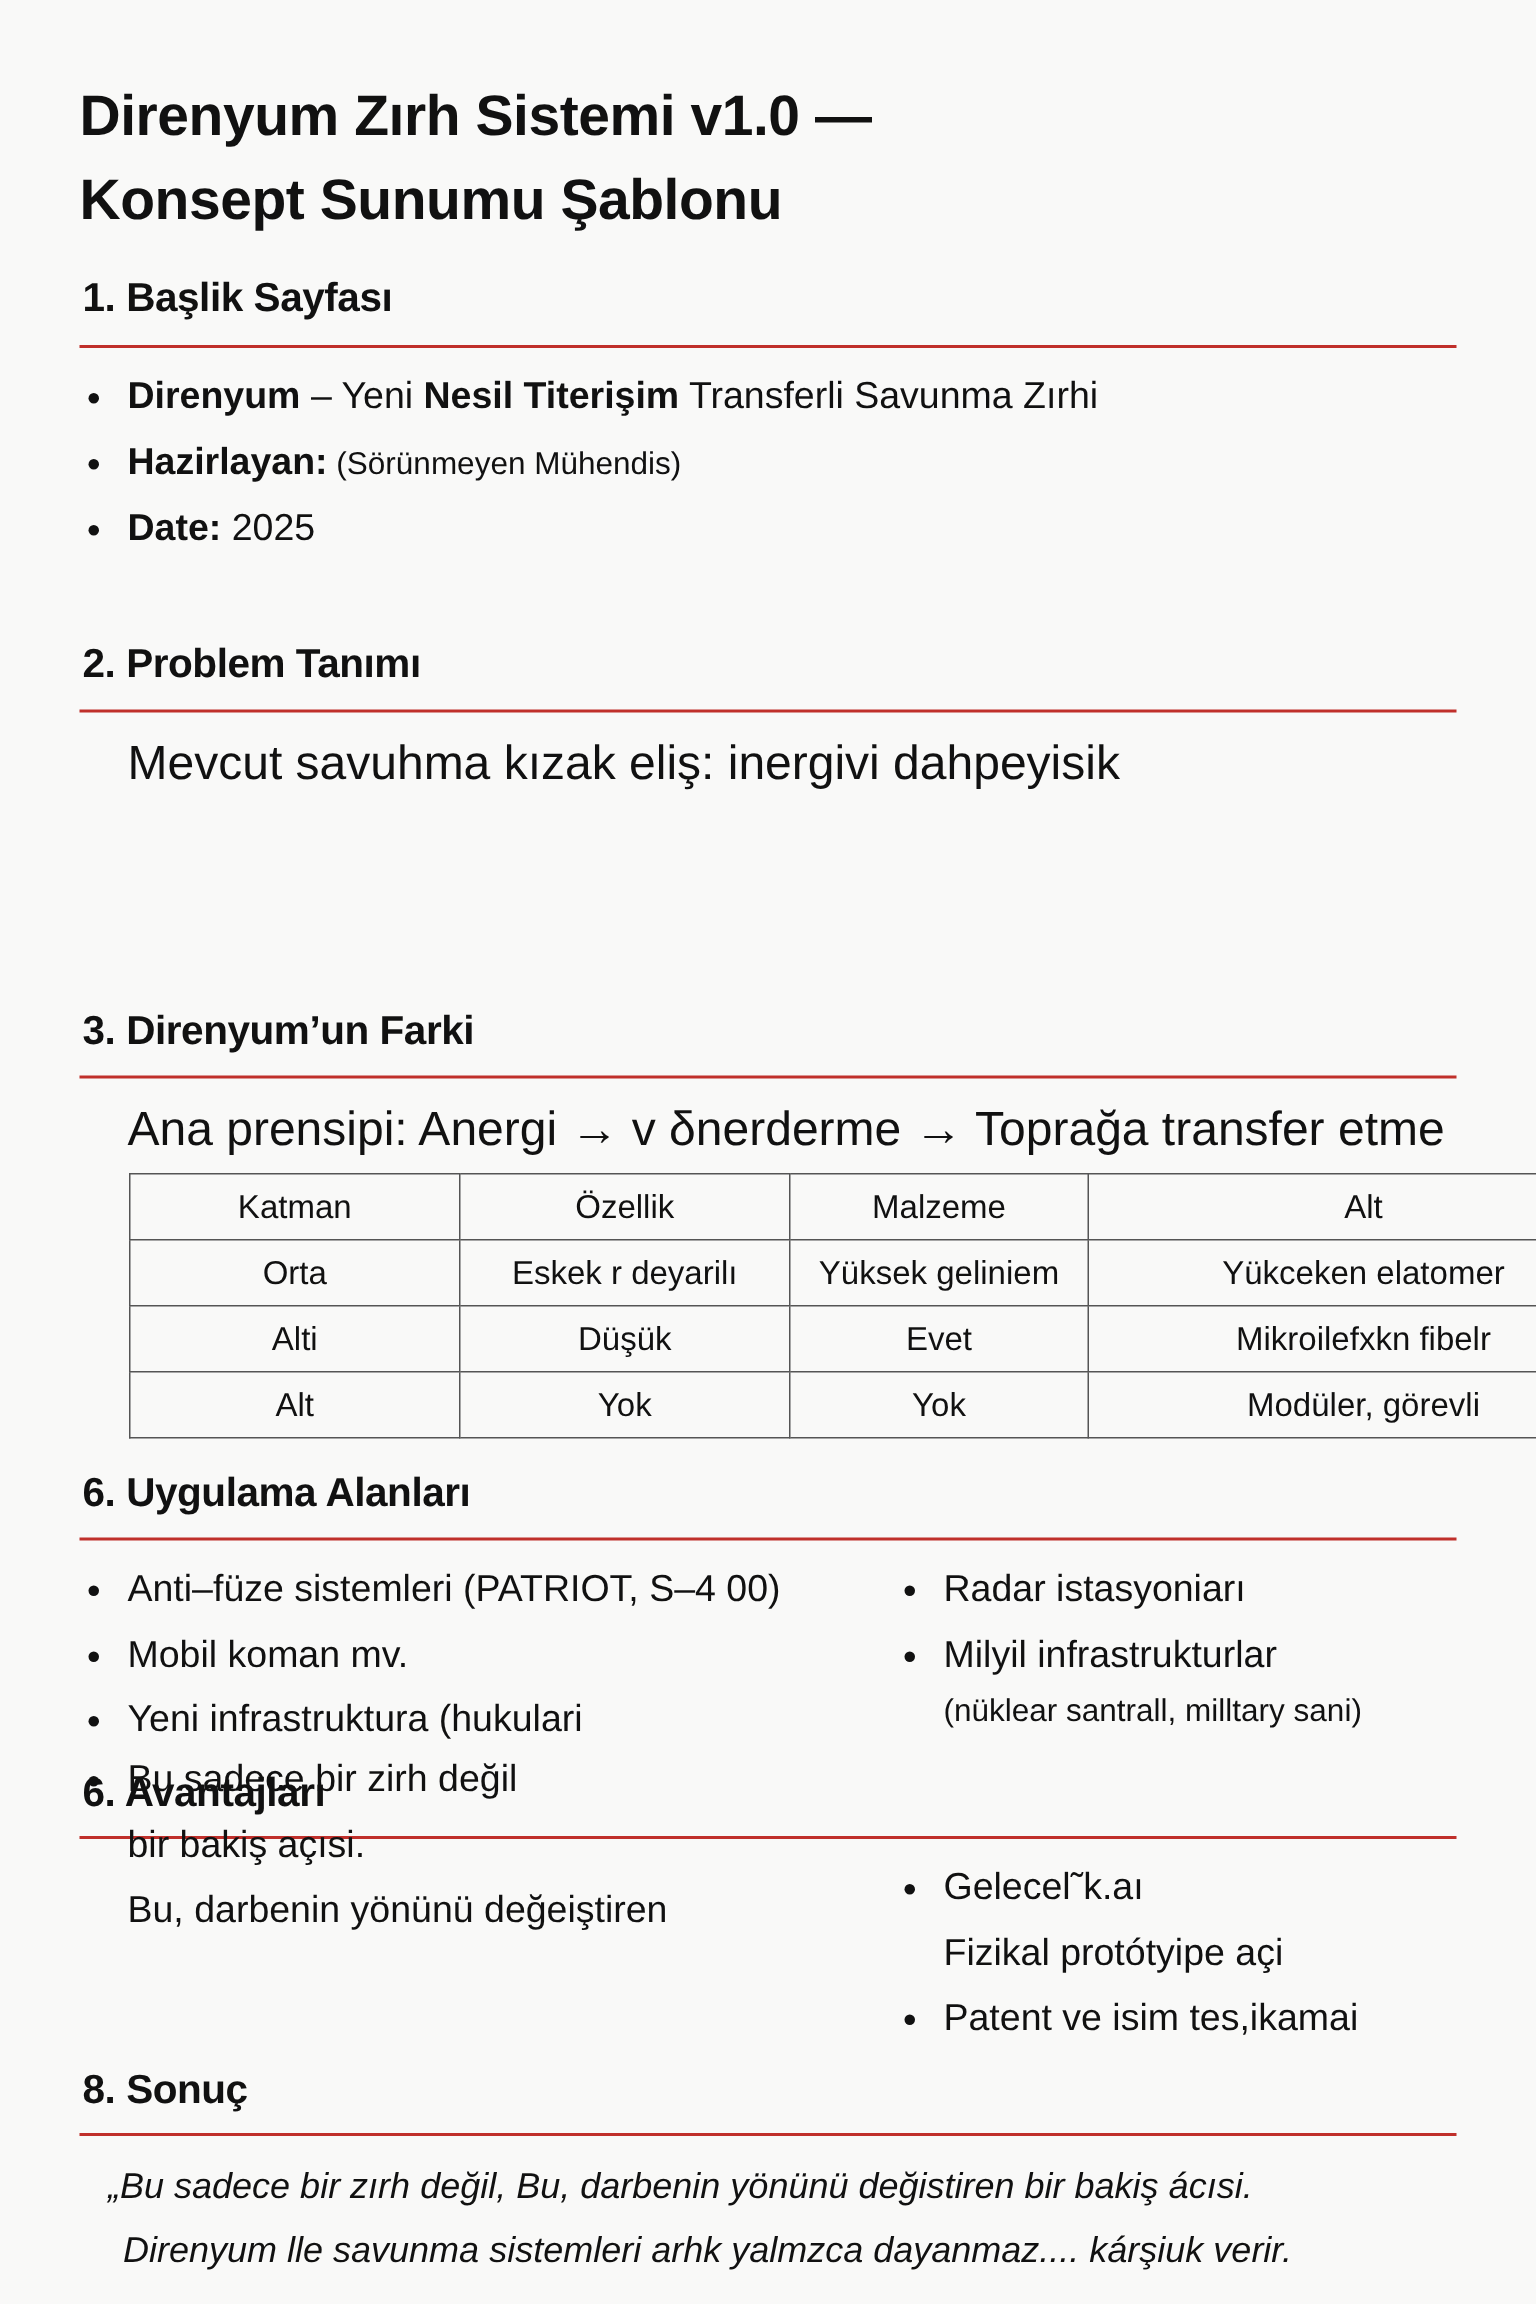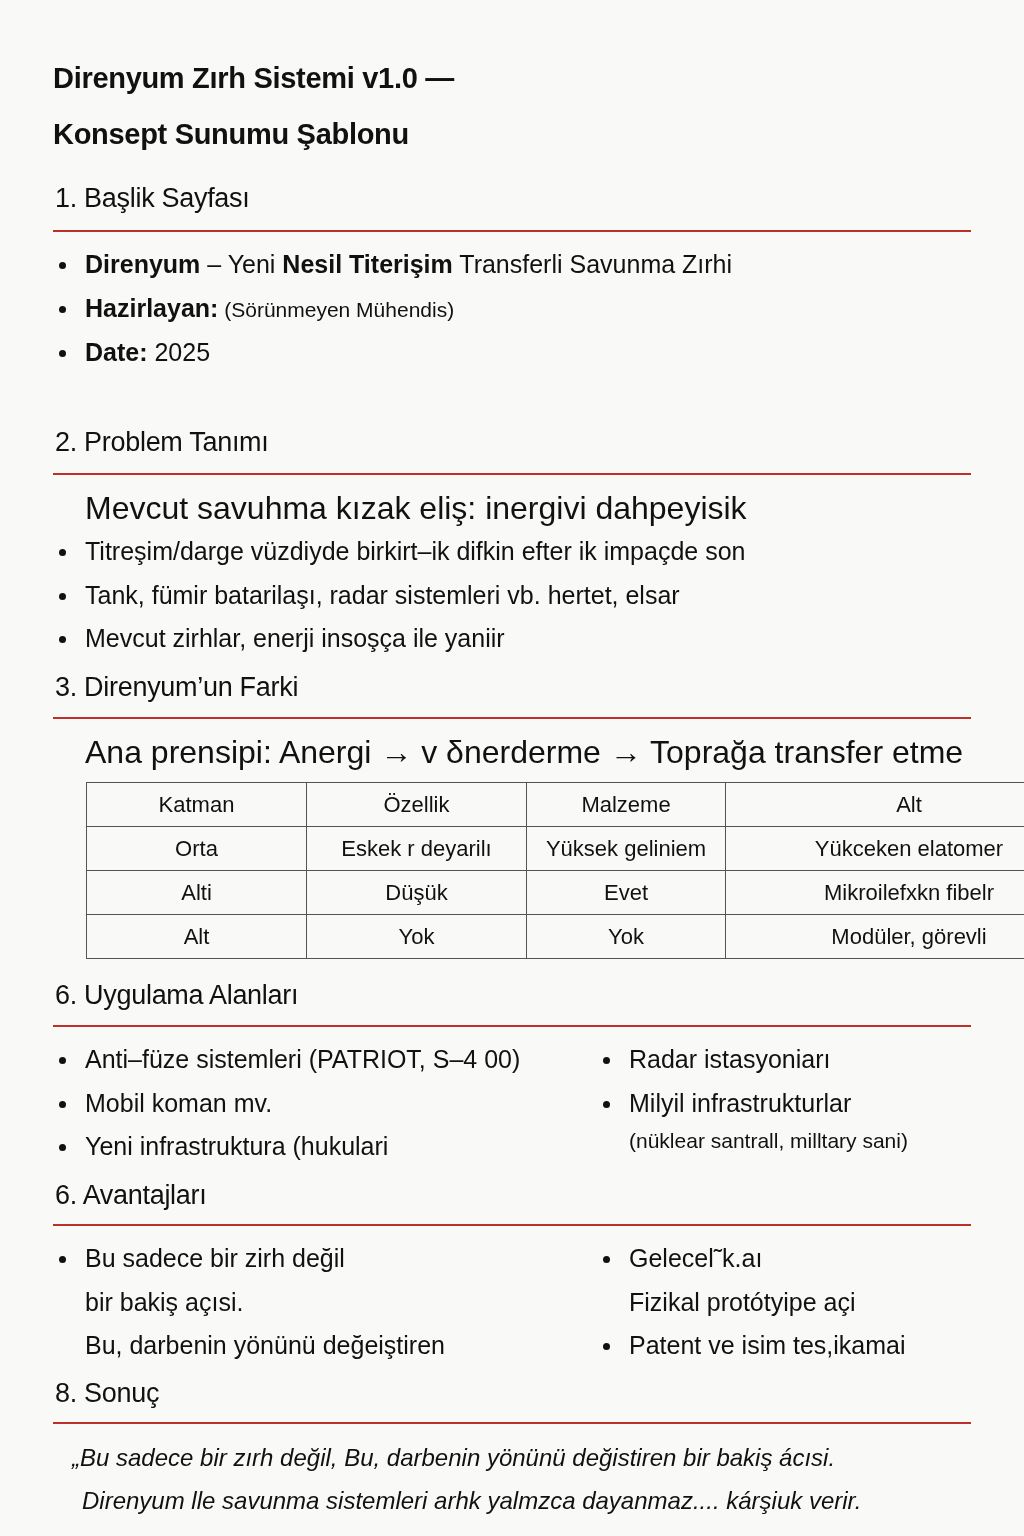--- a/index.html
+++ b/index.html
@@ -19,31 +19,31 @@
       position: absolute;
       left: 0; top: 0;
       width: 1024px;
       height: 1536px;
     }
     .title {
       position: absolute;
       left: 53px;
       top: 50px;
       width: 900px;
-      font-size: 29px;
+      font-size: 38px;
       font-weight: bold;
       line-height: 56px;
       letter-spacing: -0.3px;
       margin: 0;
     }
     .section-heading {
       position: absolute;
       left: 55px;
       font-size: 27px;
-      font-weight: normal;
+      font-weight: bold;
       margin: 0;
       letter-spacing: -0.3px;
     }
     .rule {
       position: absolute;
       left: 53px;
       width: 918px;
       height: 2px;
       background: #c0302b;
     }
@@ -126,25 +126,20 @@
       <b class="strong">Hazirlayan:</b><span class="plain small-paren"> (Sörünmeyen Mühendis)</span>
     </li>
     <li class="bul">
       <b class="strong">Date:</b><span class="plain"> 2025</span>
     </li>
   </ul>
 
   <h2 class="section-heading" style="top:427px;">2. Problem Tanımı</h2>
   <div class="rule" style="top:473px;"></div>
   <div class="plainline" style="top:490px;">Mevcut savuhma kızak eliş: inergivi dahpeyisik</div>
-  <ul class="bullets" style="left:55px; top:530px;">
-    <li class="bul">Titreşim/darge vüzdiyde birkirt–ik difkin efter ik impaçde son</li>
-    <li class="bul">Tank, fümir batarilaşı, radar sistemleri vb. hertet, elsar</li>
-    <li class="bul">Mevcut zirhlar, enerji insoşça ile yaniir</li>
-  </ul>
 
   <h2 class="section-heading" style="top:672px;">3. Direnyum’un Farki</h2>
   <div class="rule" style="top:717px;"></div>
   <div class="plainline" style="top:734px;">Ana prensipi: Anergi → v δnerderme → Toprağa transfer etme</div>
 
   <table class="layers">
     <thead>
       <tr>
         <th style="width:219px;">Katman</th>
         <th style="width:219px;">Özellik</th>
@@ -182,21 +177,21 @@
     <li class="bul">Yeni infrastruktura (hukulari</li>
   </ul>
   <ul class="bullets" style="left:599px; top:1038px;">
     <li class="bul">Radar istasyoniarı</li>
     <li class="bul">Milyil infrastrukturlar</li>
     <li class="cont small">(nüklear santrall, milltary sani)</li>
   </ul>
 
   <h2 class="section-heading" style="top:1180px;">6. Avantajları</h2>
   <div class="rule" style="top:1224px;"></div>
-  <ul class="bullets" style="left:55px; top:1237px;">
+  <ul class="bullets" style="left:55px; top:1165px;">
     <li class="bul">Bu sadece bir zirh değil</li>
     <li class="cont">bir bakiş açısi.</li>
     <li class="cont">Bu, darbenin yönünü değeiştiren</li>
   </ul>
   <ul class="bullets" style="left:599px; top:1237px;">
     <li class="bul">Gelecel˜k.aı</li>
     <li class="cont">Fizikal protótyipe açi</li>
     <li class="bul">Patent ve isim tes,ikamai</li>
   </ul>
 

